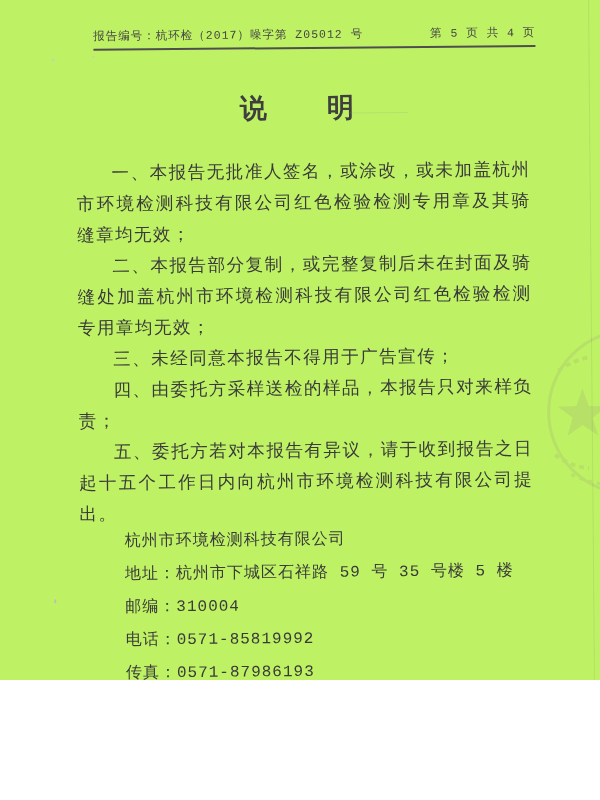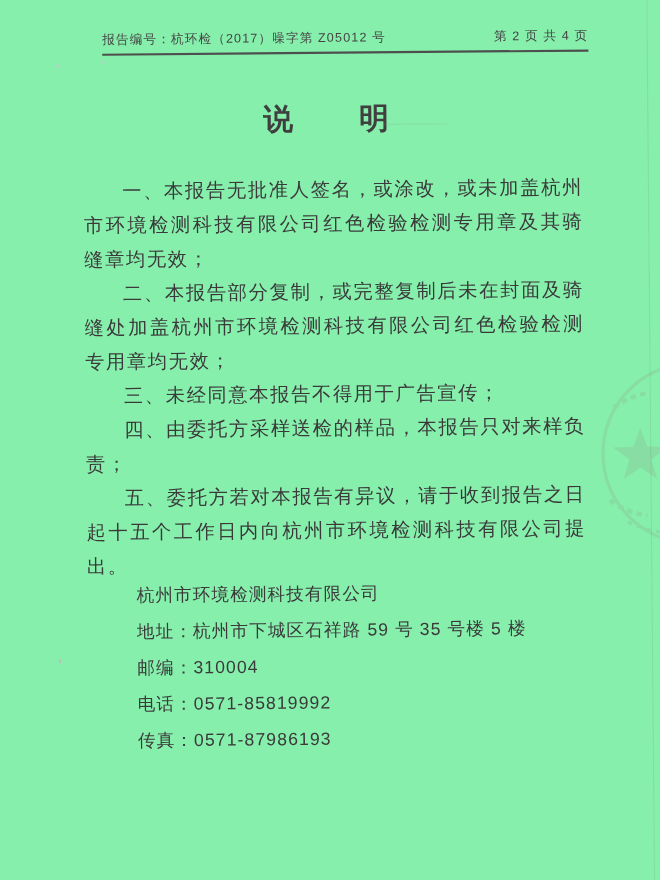--- a/index.html
+++ b/index.html
@@ -1,21 +1,21 @@
 <!DOCTYPE html>
 <html><head>
 <meta charset="utf-8">
 <style>
   html, body { margin:0; padding:0; background:#ffffff; }
   .page {
     position:relative;
-    width:600px; height:800px;
-    background:#86efac;
+    width:600px; height:680px;
+    background:#bef264;
     overflow:hidden;
-    font-family:Liberation Sans, sans-serif;
+    font-family:Liberation Mono, monospace;
     color:#3c3c3c;
   }
   .content {
     position:absolute; inset:0;
     transform:rotate(-0.5deg);
     transform-origin:50% 50%;
   }
   .header {
     position:absolute; top:27px; left:96px; width:442px;
     display:flex; justify-content:space-between; align-items:flex-end;
@@ -65,21 +65,21 @@
   }
 </style>
 </head>
 <body>
 
 <div class="page">
   <div class="content">
 
     <div class="header">
       <span>报告编号：杭环检（2017）噪字第 Z05012 号</span>
-      <span>第 2 页 共 4 页</span>
+      <span>第 5 页 共 4 页</span>
     </div>
 
     <h1 class="title">说　　明</h1>
 
     <div class="notes">
       <p>一、本报告无批准人签名，或涂改，或未加盖杭州市环境检测科技有限公司红色检验检测专用章及其骑缝章均无效；</p>
       <p>二、本报告部分复制，或完整复制后未在封面及骑缝处加盖杭州市环境检测科技有限公司红色检验检测专用章均无效；</p>
       <p>三、未经同意本报告不得用于广告宣传；</p>
       <p>四、由委托方采样送检的样品，本报告只对来样负责；</p>
       <p>五、委托方若对本报告有异议，请于收到报告之日起十五个工作日内向杭州市环境检测科技有限公司提出。</p>

